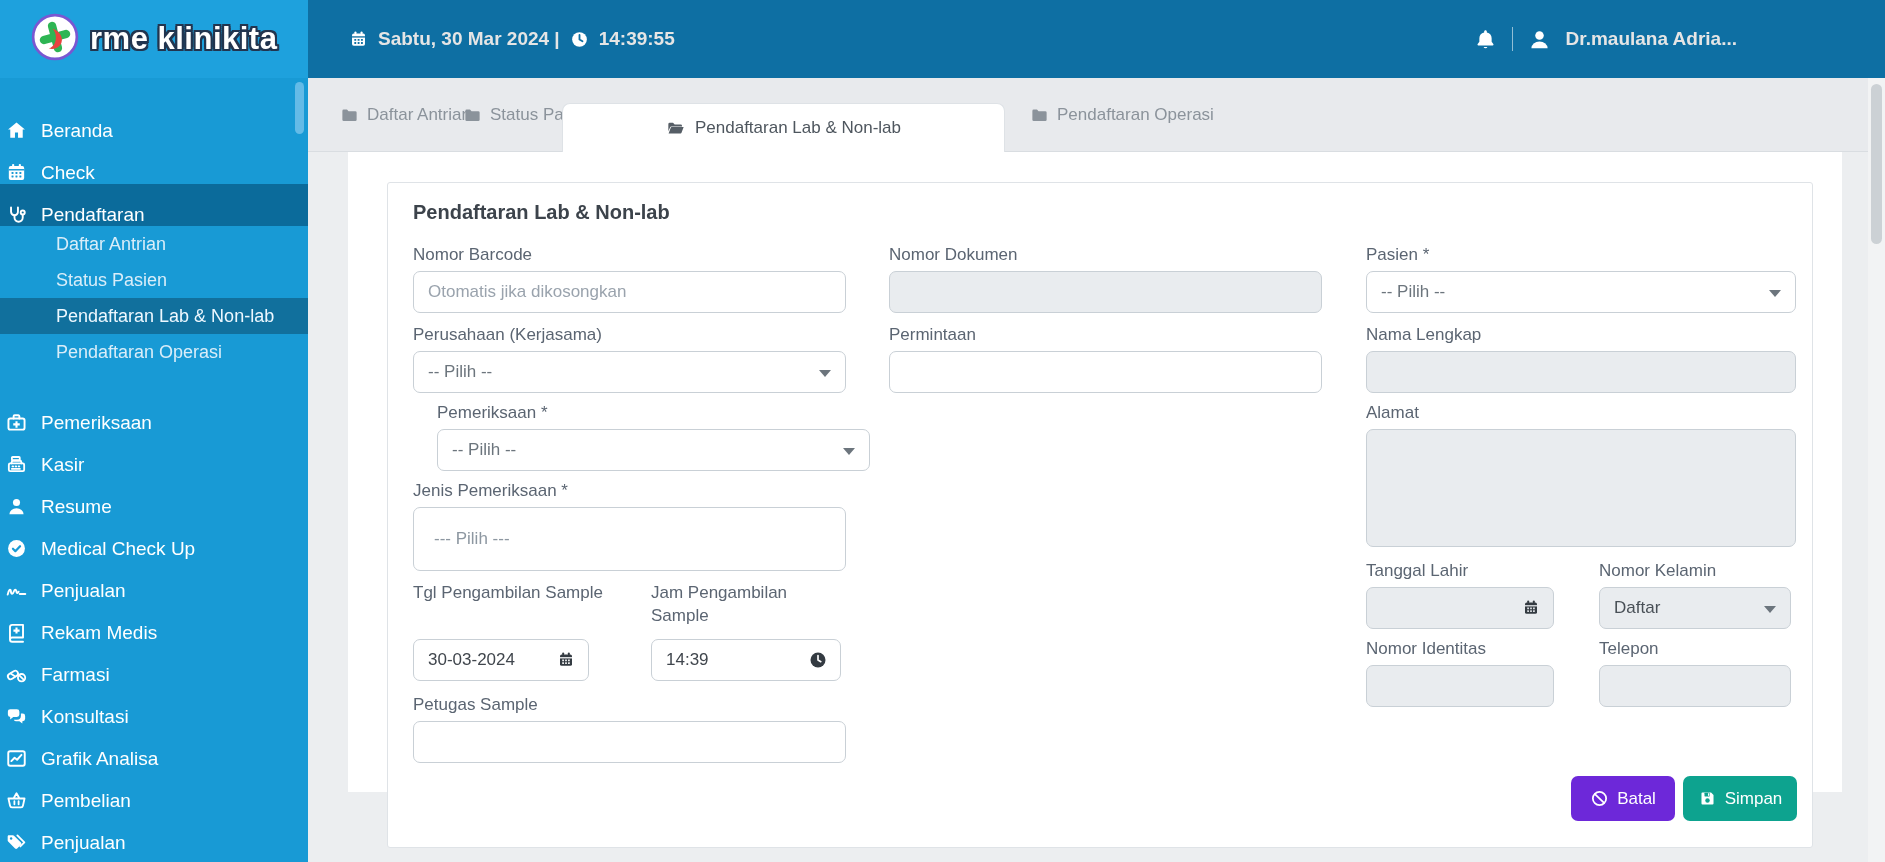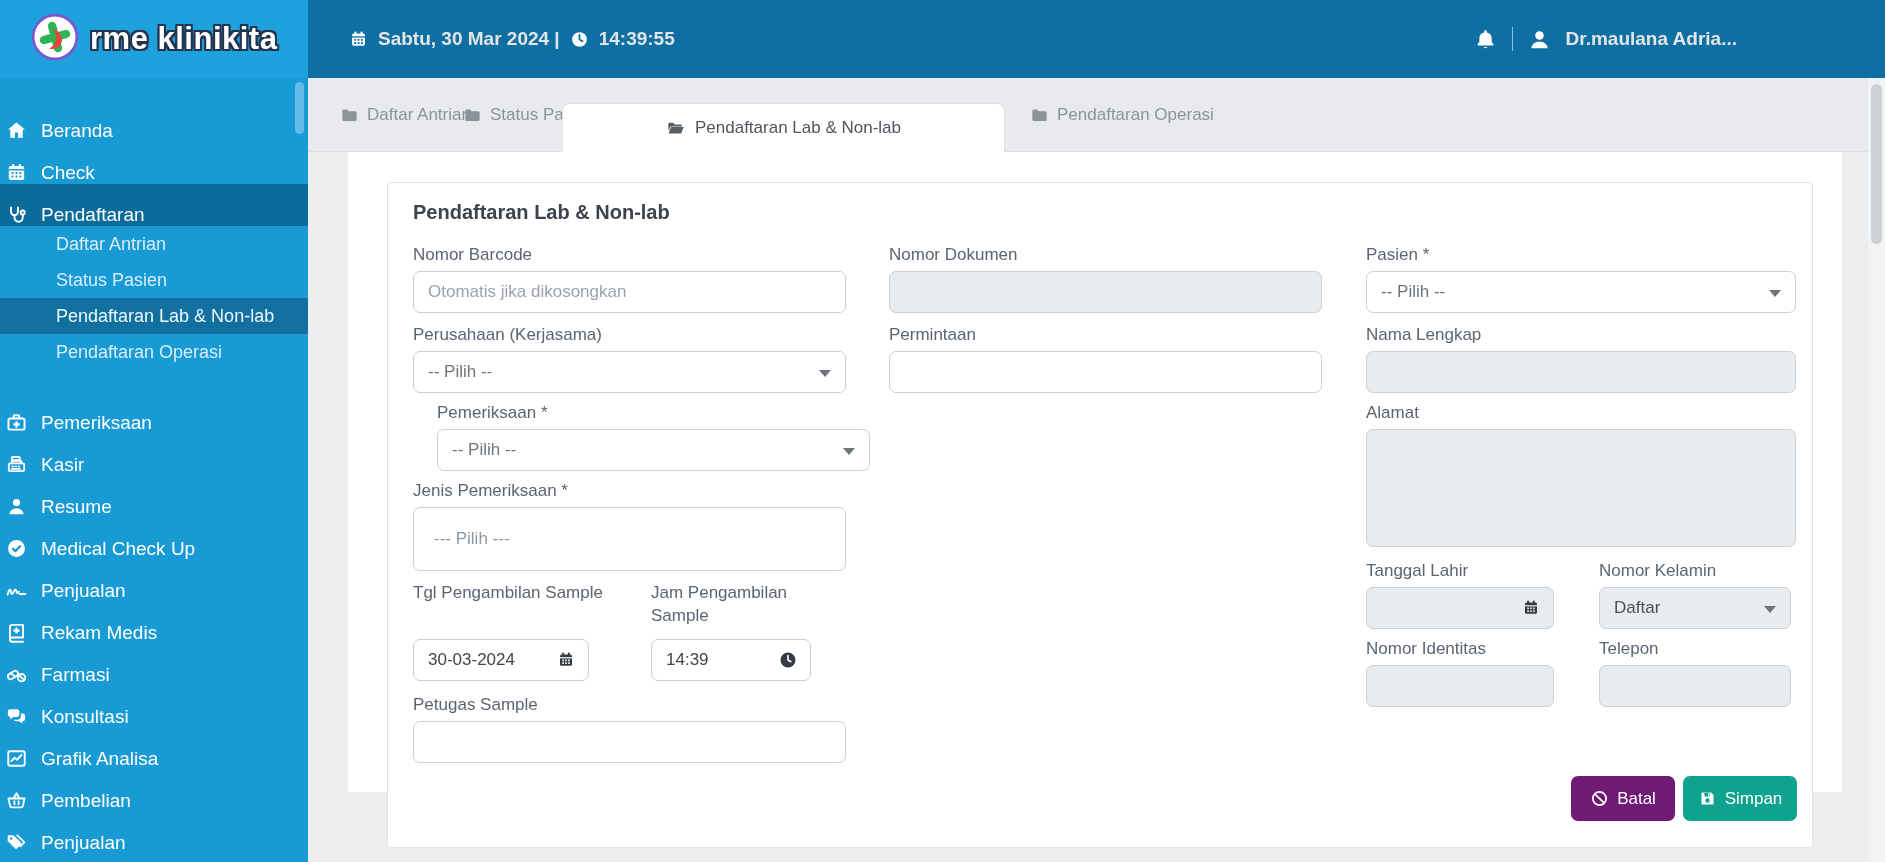--- a/index.html
+++ b/index.html
@@ -51,21 +51,21 @@
   .sval{color:#6c757d;}
   .muted{color:#8d97a1;padding-left:6px;}
   .caret{position:absolute;right:14px;top:50%;margin-top:-2px;width:0;height:0;border-left:6px solid transparent;border-right:6px solid transparent;border-top:7px solid #6c757d;}
   .right-ico{position:absolute;right:12px;top:50%;transform:translateY(-50%);}
   .right-ico svg{display:block;}
   .val{color:#40464d;}
 
   
   .btn{position:absolute;top:593px;height:45px;border:none;border-radius:7px;display:flex;align-items:center;justify-content:center;gap:8px;font-size:17px;color:#fff;font-family:inherit;cursor:pointer;font-weight:400;}
   .btn svg{width:19px;height:19px;}
-  .btn-batal{left:1183px;width:104px;background:#701a75;}
+  .btn-batal{left:1183px;width:104px;background:#6d28d9;}
   .btn-simpan{left:1295px;width:114px;background:#0da38f;}
 
   
   .vscroll{right:0;top:78px;width:17px;bottom:0;background:#f2f3f4;z-index:3;}
   .vthumb{position:absolute;left:3px;top:6px;width:11px;height:160px;border-radius:6px;background:#ccd1d5;}
 </style>
 </head>
 <body>
 
 <div class="abs brand">
@@ -382,21 +382,21 @@
                   <rect x="11" y="11.5" width="2" height="2" rx=".3"></rect>
                   <rect x="14.5" y="11.5" width="2" height="2" rx=".3"></rect>
                 <rect x="7.5" y="14.7" width="2" height="2" rx=".3"></rect>
                   <rect x="11" y="14.7" width="2" height="2" rx=".3"></rect>
                   <rect x="14.5" y="14.7" width="2" height="2" rx=".3"></rect>
               </g>
             </svg>
           </span>
         </div>
       </div>
-      <div class="fg" style="left:263px;top:456px;width:160px;">
+      <div class="fg" style="left:263px;top:456px;width:190px;">
         <div class="control">
           <span class="val">14:39</span>
           <span class="right-ico">
             <svg width="20" height="20" viewBox="0 0 24 24">
               <circle cx="12" cy="12" r="9" fill="#343b42"></circle>
               <path d="M12 6.6V12l3.4 2" stroke="#fff" stroke-width="2" fill="none" stroke-linecap="round" stroke-linejoin="round"></path>
             </svg>
           </span>
         </div>
       </div>

